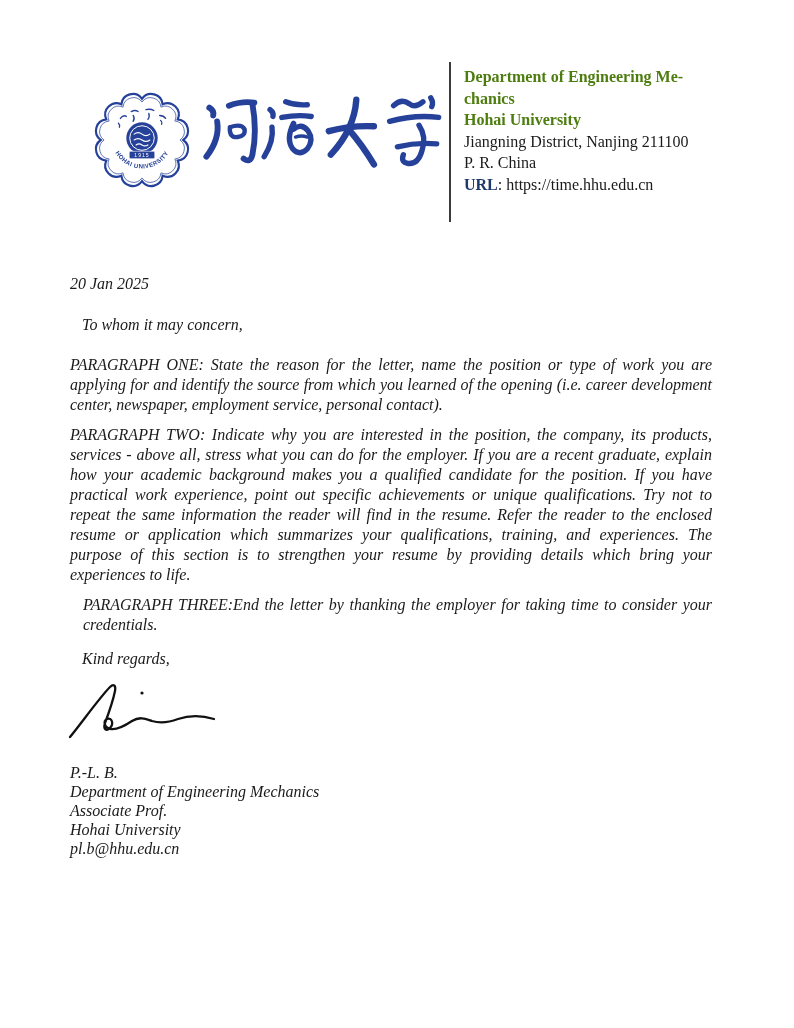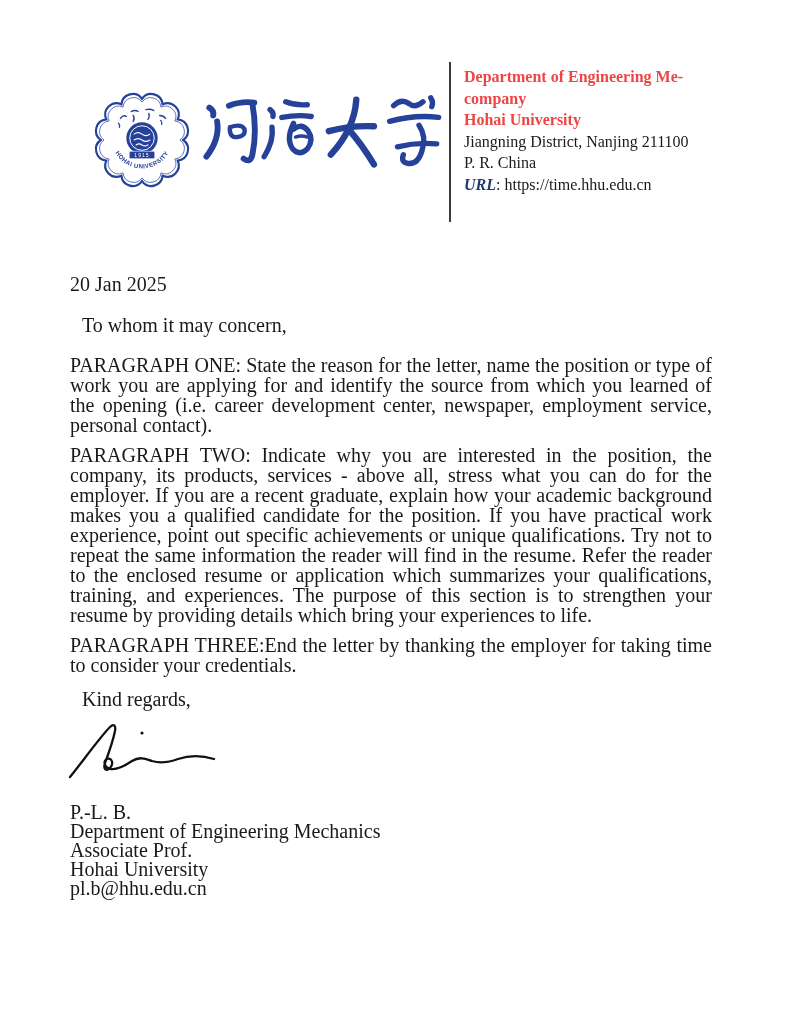--- a/index.html
+++ b/index.html
@@ -13,28 +13,28 @@
   }
   
   .letterhead{position:relative;height:230px;}
   .seal{position:absolute;left:88px;top:86px;}
   .calligraphy{position:absolute;left:198px;top:90px;}
   .vrule{position:absolute;left:449px;top:62px;width:2px;height:160px;background:#3c3c3c;}
   .addr{
     position:absolute;left:464px;top:66px;width:252px;
     font-size:16px;line-height:21.5px;color:#1a1a1a;
   }
-  .addr .navy{color:#ef4444;font-weight:bold;}
-  .addr .url-label{color:#1e3a6d;font-weight:bold;font-style:italic;}
+  .addr .navy{color:#4d7c0f;font-weight:bold;}
+  .addr .url-label{color:#1e3a6d;font-weight:bold;}
   
-  .letter-body{padding:44px 82px 0 70px;font-size:20px;line-height:20px;}
+  .letter-body{padding:44px 82px 0 70px;font-size:16px;line-height:20px;font-style:italic;}
   .date-line{margin:0 0 21px 0;}
   .salutation{margin:0 0 20px 12px;}
   .para{margin:0 0 10px 0;text-align:justify;}
-  .para-last{margin:0 0 14px 0;text-align:justify;}
+  .para-last{margin:0 0 14px 13px;text-align:justify;}
   .closing{margin:12px;}
   .signature-wrap{margin:4px 0 2px -4px;height:60px;}
   .sig-block{line-height:19px;margin-top:22px;}
   .sig-block div{margin:0;}
 </style>
 </head>
 <body>
 
 <div class="page">
 
@@ -110,21 +110,21 @@
           <path d="M224,36 q8,12 3,26 q-4,14 -14,13 q-8,-1 -5,-9"></path>
           <path d="M202,58 q20,-5 40,-3"></path>
         </g>
       </g>
     </svg>
 
     <div class="vrule"></div>
 
     <div class="addr">
       <div class="navy">Department of Engineering Me-</div>
-      <div class="navy">company</div>
+      <div class="navy">chanics</div>
       <div class="navy">Hohai University</div>
       <div>Jiangning District, Nanjing 211100</div>
       <div>P. R. China</div>
       <div><span class="url-label">URL</span><span>: https://time.hhu.edu.cn</span></div>
     </div>
   </header>
 
   <main class="letter-body">
     <p class="date-line">20 Jan 2025</p>
     <p class="salutation">To whom it may concern,</p>

